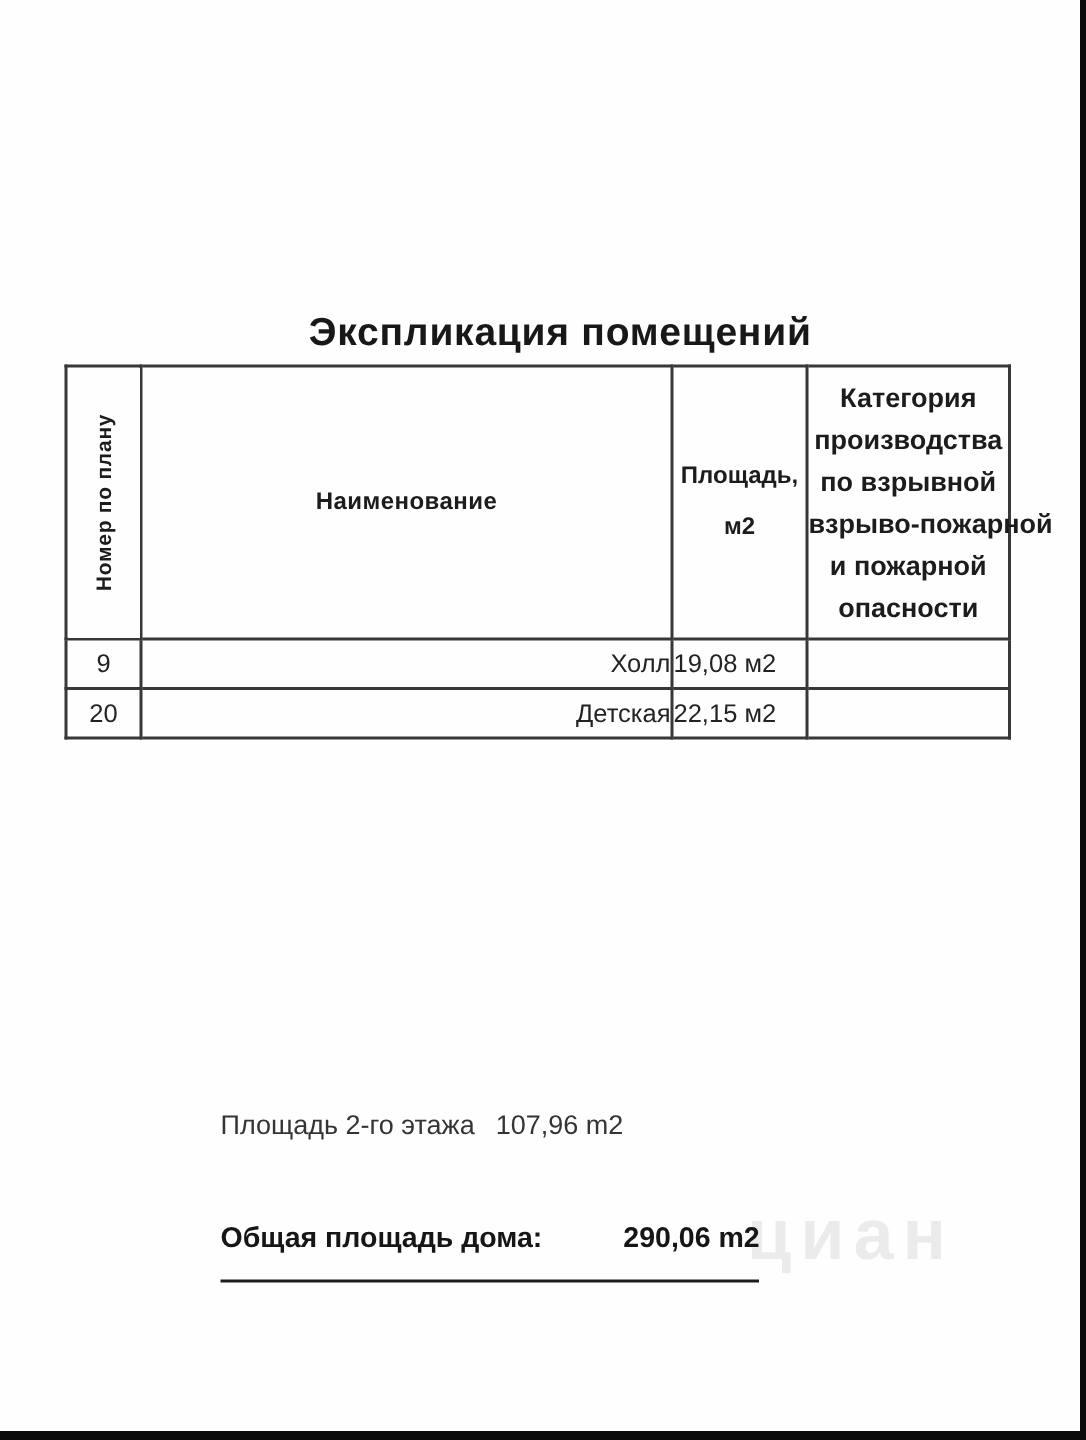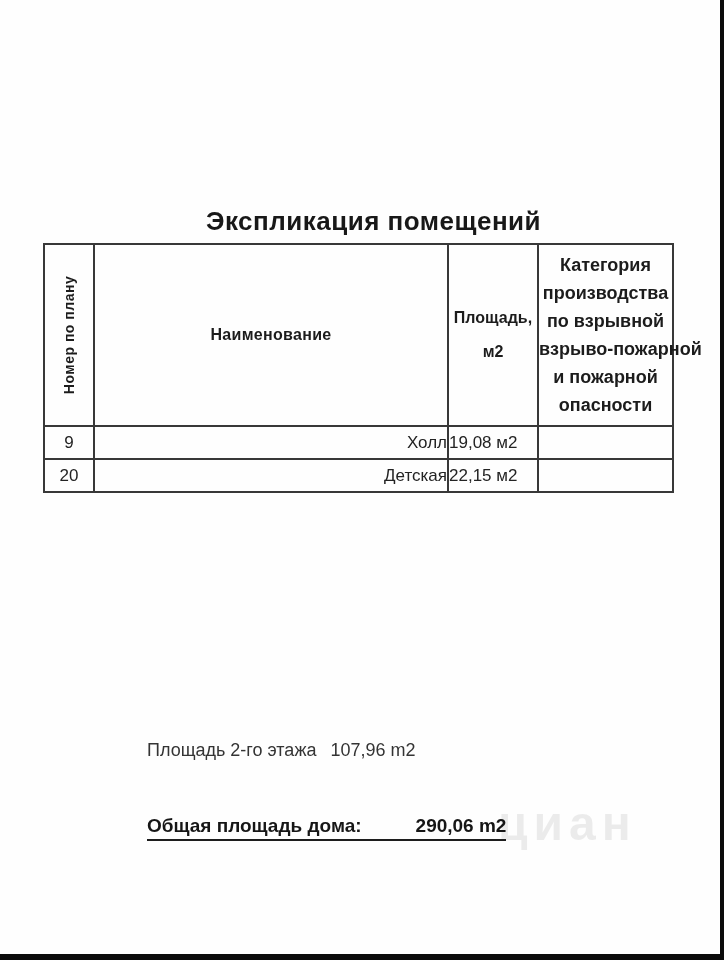--- a/index.html
+++ b/index.html
@@ -82,21 +82,21 @@
     color: #343434;
     white-space: nowrap;
   }
   .floor-line .val { margin-left: 14px; }
   .total-line {
     position: absolute;
     left: 147px;
     top: 815px;
     display: inline-flex;
     gap: 54px;
-    padding-bottom: 2px;
+    padding-bottom: 16px;
     border-bottom: 2px solid #1d1d1d;
     font-size: 19px;
     font-weight: bold;
     color: #161616;
     white-space: nowrap;
     text-align: center;
   }
 
   
   .watermark {

